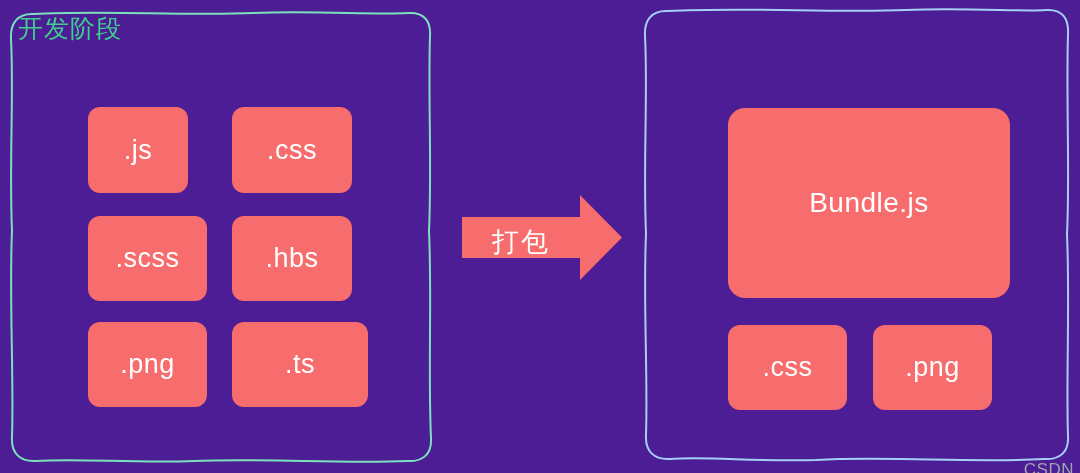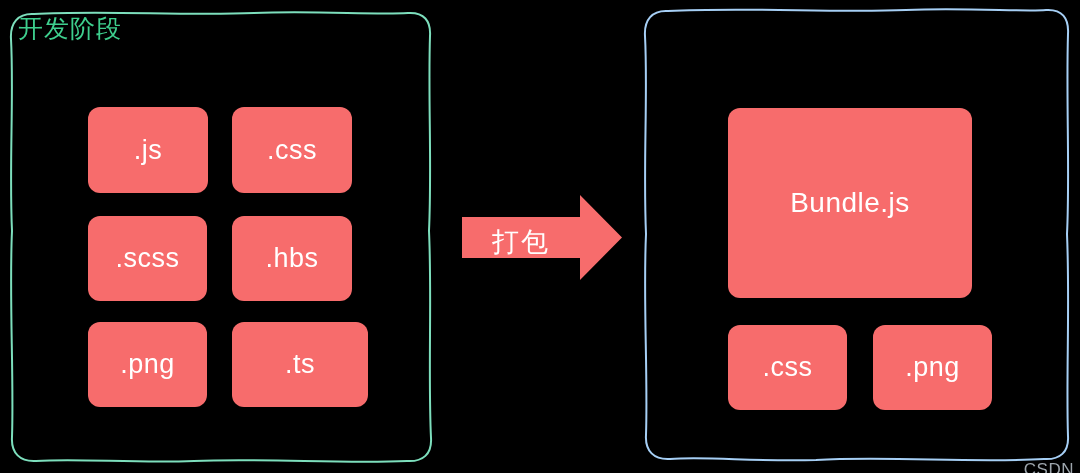--- a/index.html
+++ b/index.html
@@ -2,21 +2,21 @@
 <html style="--box_red: #F76C6C; --box_text: #FFFFFF; --dev_green: #3ECF8E; --dev_border_green: #7DDFBD; --prod_blue: #39ACF1; --prod_border_blue: #A6CFF5; --arrow_red: #F76C6C; --watermark_gray: #9DA5AC;"><head>
 <meta charset="utf-8">
 <style>
   html, body { margin: 0; padding: 0; background: #ffffff; }
   body { font-family: "Liberation Sans", "DejaVu Sans", sans-serif; }
 
   .stage {
     position: relative;
     width: 1080px;
     height: 473px;
-    background: #000000;
+    background: #4c1d95;
     overflow: hidden;
   }
 
   .panel-border { position: absolute; pointer-events: none; }
   .panel-border path {
     fill: none;
     stroke-width: 2;
     stroke-linecap: round;
     stroke-linejoin: round;
   }
@@ -37,28 +37,28 @@
     background: var(--box_red, #F76C6C);
     border-radius: 12px;
     color: var(--box_text, #FFFFFF);
     display: flex;
     align-items: center;
     justify-content: center;
     font-size: 27px;
     letter-spacing: 0.5px;
   }
 
-  .b-js   { left: 88px;  top: 107px; width: 120px; height: 86px; }
+  .b-js   { left: 88px;  top: 107px; width: 100px; height: 86px; }
   .b-css  { left: 232px; top: 107px; width: 120px; height: 86px; }
   .b-scss { left: 88px;  top: 216px; width: 119px; height: 85px; }
   .b-hbs  { left: 232px; top: 216px; width: 120px; height: 85px; }
   .b-png  { left: 88px;  top: 322px; width: 119px; height: 85px; }
   .b-ts   { left: 232px; top: 322px; width: 136px; height: 85px; }
 
-  .b-bundle { left: 728px; top: 108px; width: 244px; height: 190px; font-size: 28px; }
+  .b-bundle { left: 728px; top: 108px; width: 282px; height: 190px; font-size: 28px; border-radius: 17px; }
   .b-pcss   { left: 728px; top: 325px; width: 119px; height: 85px; }
   .b-ppng   { left: 873px; top: 325px; width: 119px; height: 85px; }
 
   .pack-arrow-svg { position: absolute; left: 462px; top: 194px; }
   .pack-arrow-label {
     position: absolute;
     left: 462px; top: 227px;
     width: 118px; height: 30px;
     display: flex; align-items: center; justify-content: center;
     color: var(--box_text, #FFFFFF);

